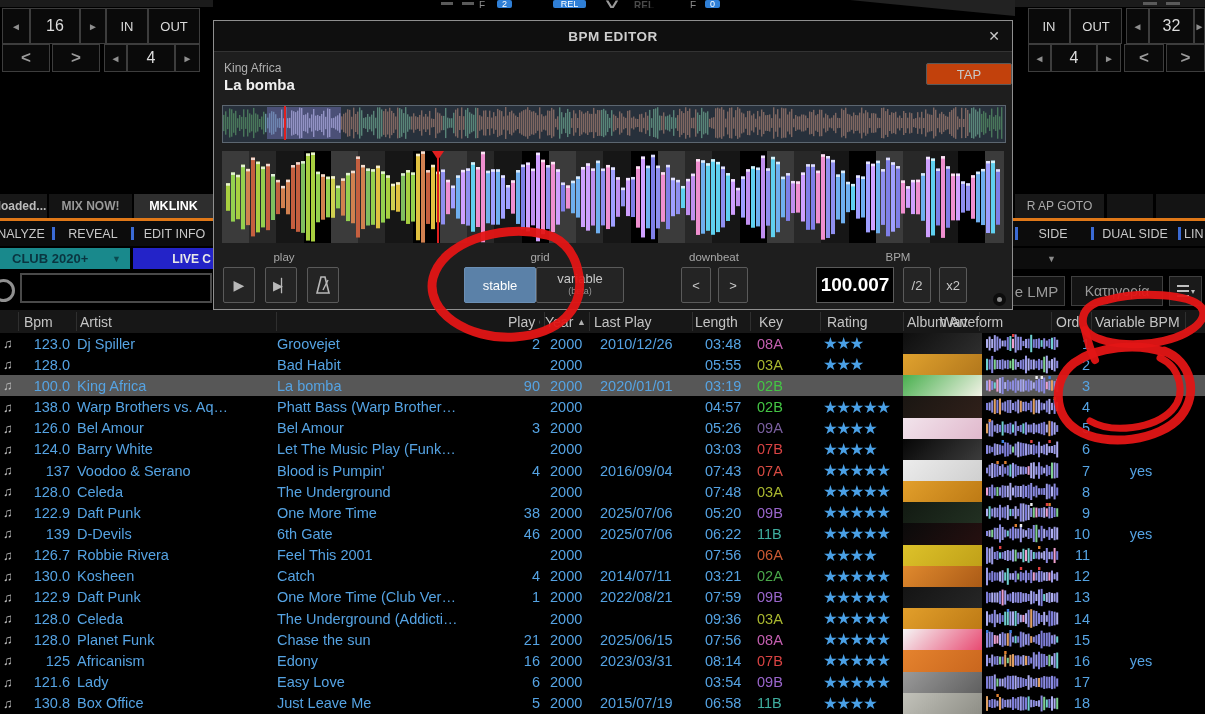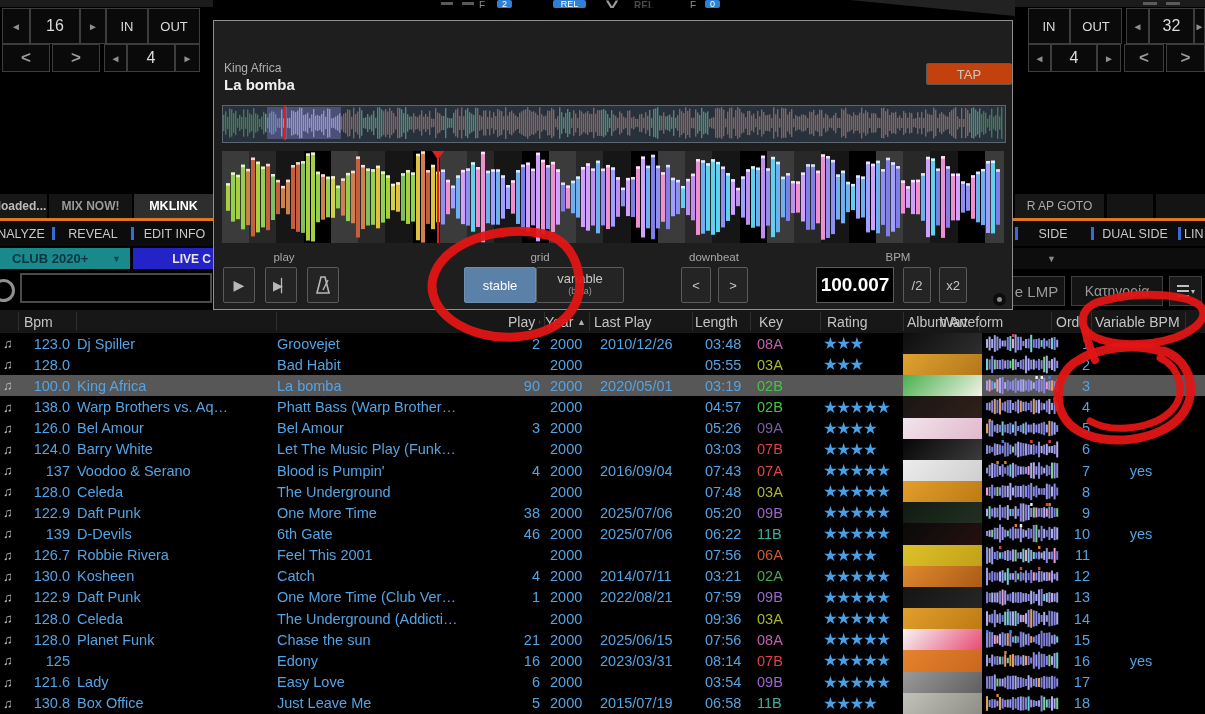--- a/index.html
+++ b/index.html
@@ -191,20 +191,24 @@
   <div class="srchbtn" id="sort-icon-btn" style="left:1169px;width:33px;background:#1a1a1a;">
     <svg width="18" height="14">
       <rect x="0" y="1" width="12" height="2" fill="#c0c0c0"></rect>
       <rect x="0" y="6" width="12" height="2" fill="#c0c0c0"></rect>
       <rect x="0" y="11" width="12" height="2" fill="#c0c0c0"></rect>
       <polygon points="14,6 18,6 16,10" fill="#c0c0c0"></polygon>
     </svg>
   </div>
 
   <div id="dlg">
+    <div id="dlg-titlebar">
+      <span id="dlg-title">BPM EDITOR</span>
+      <span id="dlg-close">✕</span>
+    </div>
     <div class="abs" style="left:10px;top:40px;color:#b0b0b0;font-size:12px;">King Africa</div>
     <div class="abs" style="left:10px;top:55px;color:#f0f0f0;font-size:15px;font-weight:bold;">La bomba</div>
     <div class="dbtn" style="left:712px;top:42px;width:86px;height:22px;background:#c2410c;">TAP</div>
 
     <div id="ovwf">
       <svg id="ovwf-svg" width="780" height="34">
           <rect x="0" y="8.894084362139917" width="1.4" height="16.211831275720165" fill="#4e7f5f" opacity="0.9"></rect>
           <rect x="2" y="5.3427983539094654" width="1.4" height="23.31440329218107" fill="#4e7f5f" opacity="0.9"></rect>
           <rect x="4" y="10.831635802469137" width="1.4" height="12.336728395061728" fill="#4e7f5f" opacity="0.9"></rect>
           <rect x="6" y="2.508744855967077" width="1.4" height="28.982510288065846" fill="#4e7f5f" opacity="0.9"></rect>
@@ -945,20 +949,21 @@
     <div id="bpm-display">100.007</div>
     <div class="dbtn" style="left:689px;top:246px;width:28px;height:36px;">/2</div>
     <div class="dbtn" style="left:725px;top:246px;width:28px;height:36px;text-align:right;">x2</div>
     <div id="knob-dot">
         <div></div>
       </div>
   </div>
 
   <div id="thead">
       <span class="hl" style="left: 24px; width: 50px;">Bpm</span>
+      <span class="hl" style="left: 80px; width: 150px;">Artist</span>
       <span class="hl" style="left: 508px; width: 32px;">Play C</span>
       <span class="hl" style="left: 545px; width: 34px;">Year</span>
       <span class="hl" style="left: 577px; width: 14px; font-size: 9px; color: rgb(176, 176, 176);">▲</span>
       <span class="hl" style="left: 594px; width: 90px;">Last Play</span>
       <span class="hl" style="left: 695px; width: 52px;">Length</span>
       <span class="hl" style="left: 759px; width: 40px;">Key</span>
       <span class="hl" style="left: 827px; width: 72px;">Rating</span>
       <span class="hl" style="left: 907px; width: 72px;">Album Art</span>
       <span class="hl" style="left: 940px; width: 72px;">Waveform</span>
       <span class="hl" style="left: 1056px; width: 24px;">Ord</span>
@@ -1069,21 +1074,21 @@
         <span class="tc c-ord">2</span>
         <span class="tc c-var"></span>
       </div>
       <div class="trow sel">
         <span class="tc c-icon" style="color: rgb(189, 189, 189);">♫</span>
         <span class="tc c-bpm">100.0</span>
         <span class="tc c-artist">King Africa</span>
         <span class="tc c-title">La bomba</span>
         <span class="tc c-plays">90</span>
         <span class="tc c-year">2000</span>
-        <span class="tc c-last">2020/05/01</span>
+        <span class="tc c-last">2020/01/01</span>
         <span class="tc c-len">03:19</span>
         <span class="tc c-key" style="color: rgb(68, 197, 68);">02B</span>
         <span class="tc c-rating" style="color: rgb(74, 160, 230);"></span>
         <div class="tc c-art" style="background: linear-gradient(135deg, rgb(73, 176, 79), rgb(242, 242, 230));"></div>
         <svg class="tc c-wave" width="76" height="19">
           <rect x="2" y="4.547814260177795" width="2" height="9.90437147964441" fill="#9d9de8"></rect>
           <rect x="4.6" y="3.668724744210448" width="2" height="11.662550511579104" fill="#efa0cf"></rect>
           <rect x="7.199999999999999" y="5.08540630722665" width="2" height="8.8291873855467" fill="#8888e0"></rect>
           <rect x="9.799999999999999" y="6.410044584588652" width="2" height="6.1799108308226955" fill="#6fd0d0"></rect>
           <rect x="12.399999999999999" y="3.3668781849098712" width="2" height="12.266243630180258" fill="#efa0cf"></rect>
@@ -1672,20 +1677,21 @@
           <rect x="67.00000000000001" y="5.287864682603136" width="2" height="8.424270634793729" fill="#8888e0"></rect>
           <rect x="69.60000000000001" y="4.616345103476158" width="2" height="9.767309793047684" fill="#9d9de8"></rect>
           <rect x="72.2" y="6.388473528066873" width="2" height="6.223052943866254" fill="#6fd0d0"></rect>
         </svg>
         <span class="tc c-ord">15</span>
         <span class="tc c-var"></span>
       </div>
       <div class="trow">
         <span class="tc c-icon" style="color: rgb(189, 189, 189);">♫</span>
         <span class="tc c-bpm">125</span>
+        <span class="tc c-artist">Africanism</span>
         <span class="tc c-title">Edony</span>
         <span class="tc c-plays">16</span>
         <span class="tc c-year">2000</span>
         <span class="tc c-last">2023/03/31</span>
         <span class="tc c-len">08:14</span>
         <span class="tc c-key" style="color: rgb(217, 67, 67);">07B</span>
         <span class="tc c-rating" style="color: rgb(74, 160, 230);">★★★★★</span>
         <div class="tc c-art" style="background: linear-gradient(135deg, rgb(229, 131, 46), rgb(201, 102, 30));"></div>
         <svg class="tc c-wave" width="76" height="19">
           <rect x="2" y="3.7732897929070974" width="2" height="11.453420414185805" fill="#9d9de8"></rect>

